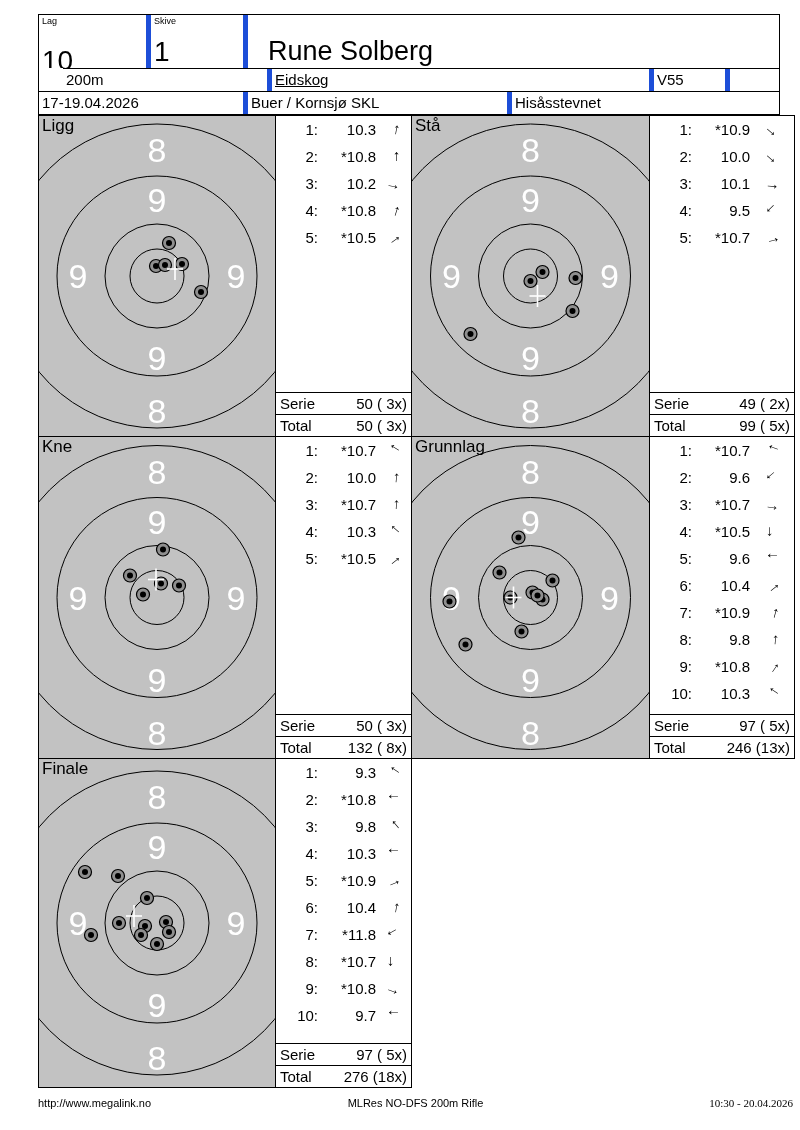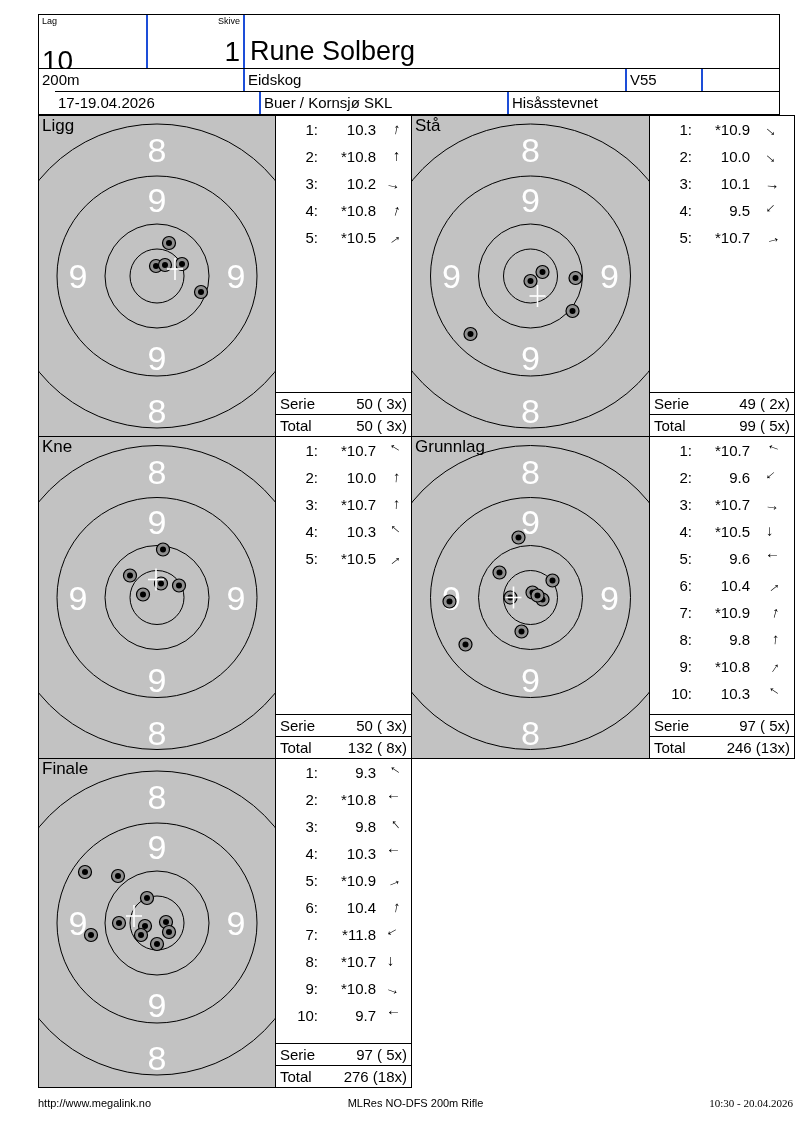--- a/index.html
+++ b/index.html
@@ -6,32 +6,32 @@
   body{
     width:800px;height:1130px;position:relative;background:#ffffff;
     font-family:"Liberation Sans","DejaVu Sans",sans-serif;color:#000;
     overflow:hidden;
   }
   
   .hdr{position:absolute;left:38px;top:14px;width:742px;border:1px solid #000;box-sizing:border-box;background:#fff;}
   .hrow{display:flex;}
   .hrow + .hrow{border-top:1px solid #000;}
   .hcell{box-sizing:border-box;padding:0 3px;overflow:hidden;white-space:nowrap;}
-  .hcell + .hcell{border-left:2px solid #1d4ed8;align-items:flex-end;}
+  .hcell + .hcell{border-left:5px solid #1d4ed8;}
   .r1{height:53px;}
-  .r2{height:22px;}
-  .r3{height:22px;margin-left:16px;}
+  .r2{height:22px;margin-left:24px;}
+  .r3{height:22px;}
   .c-lag{width:107px;display:flex;flex-direction:column;justify-content:space-between;gap:20px;}
   .c-skive{width:97px;display:flex;flex-direction:column;justify-content:space-between;}
-  .c-name{flex:1;display:flex;align-items:flex-end;font-size:27px;line-height:27px;padding-bottom:3px;padding-left:5px;}
+  .c-name{flex:1;display:flex;align-items:flex-end;font-size:27px;line-height:27px;padding-bottom:3px;padding-left:20px;}
   .small-label{font-size:9px;line-height:11px;display:block;padding-top:1px;}
   .big-val{font-size:28px;line-height:28px;padding-bottom:2px;}
   .f15{font-size:15px;line-height:21px;}
   .c-204{width:204px;}
-  .c-382{width:382px;}
+  .c-382{width:382px;text-decoration:underline;}
   .c-76{width:76px;}
   .c-272{width:272px;}
   .c-fill{flex:1;}
   
   #panels{position:absolute;left:38px;top:115px;width:757px;height:975px;}
   .cell{position:absolute;border:1px solid #000;box-sizing:border-box;background:#fff;overflow:hidden;}
   .target-box svg{display:block;}
   .score-box{display:flex;flex-direction:column;}
   .score-list{flex:1;overflow:hidden;}
   .score-row{height:27px;display:flex;align-items:center;font-size:15px;}

